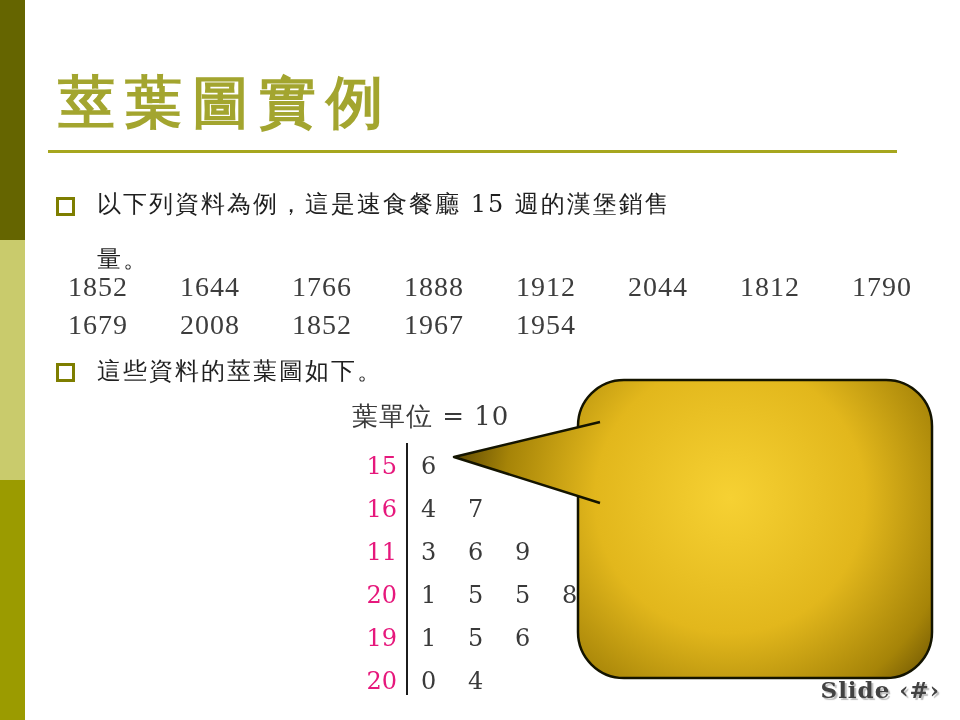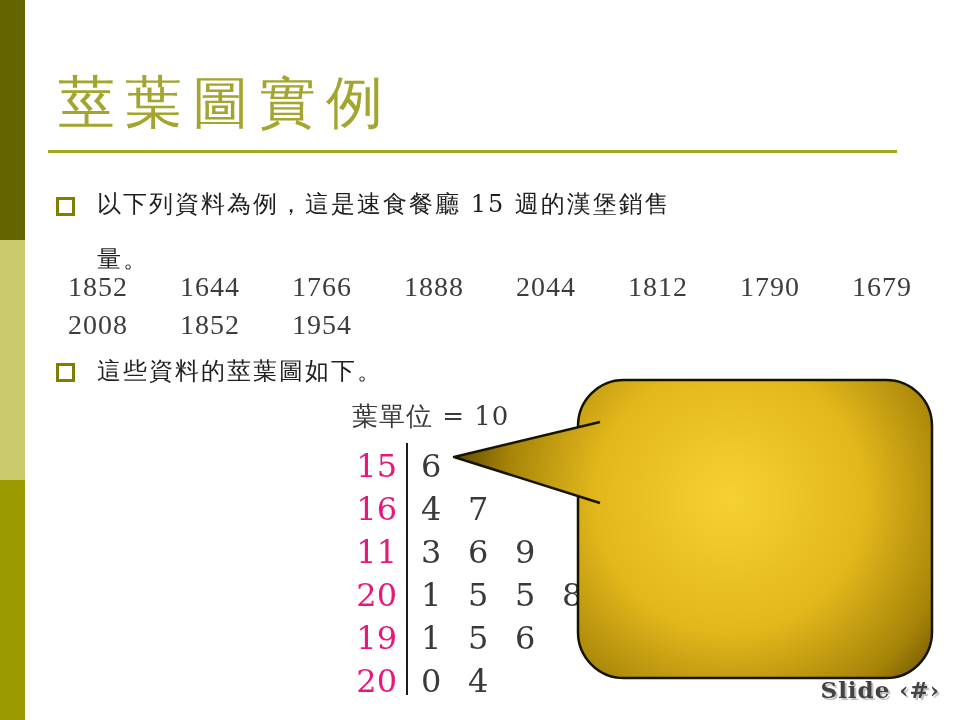--- a/index.html
+++ b/index.html
@@ -9,21 +9,21 @@
   }
   
   .sidebar{position:absolute;left:0;top:0;width:25px;height:720px;}
   .sb-seg{position:absolute;left:0;width:25px;}
   .sb-top{top:0;height:240px;background:#656500;}
   .sb-mid{top:240px;height:240px;background:#c9cb6c;}
   .sb-bot{top:480px;height:240px;background:#9b9b00;}
 
   .title{
     position:absolute;left:58px;top:62px;width:860px;
-    font-size:57px;line-height:80px;color:#a3a52f;letter-spacing:10px;white-space:nowrap;
+    font-size:57px;line-height:80px;color:#a3a52f;letter-spacing:10px;white-space:nowrap;font-weight:bold;
   }
   .title-rule{position:absolute;left:48px;top:150px;width:849px;height:3px;background:#a6a61e;}
 
   .bullet-sq{
     position:absolute;width:13px;height:13px;border:3px solid #7e7e00;background:#ffffff;
   }
   .b1-sq{left:56px;top:197px;}
   .b2-sq{left:56px;top:363px;}
   .body-line{
     position:absolute;color:#1f1f1f;font-size:24px;line-height:44px;letter-spacing:2px;white-space:nowrap;
@@ -35,21 +35,21 @@
   .data-grid{
     position:absolute;left:68px;top:271px;display:grid;
     grid-template-columns:repeat(8,112px);grid-row-gap:7px;
     font-size:28px;line-height:31px;color:#3d3d3d;letter-spacing:1px;
     font-family:"Liberation Serif","DejaVu Serif",serif;
   }
 
   
   .leaf-unit{position:absolute;left:352px;top:399px;font-size:26px;color:#3a3a3a;letter-spacing:1px;white-space:nowrap;}
   .sl-line{position:absolute;left:406px;top:443px;width:2px;height:252px;background:#1c1c1c;}
-  .sl-row{position:absolute;left:335px;display:flex;height:43px;line-height:43px;font-size:32px;}
+  .sl-row{position:absolute;left:335px;display:flex;height:43px;line-height:43px;font-size:24px;}
   .sl-stem{width:62px;text-align:right;color:#e6187c;}
   .sl-leaves{margin-left:24px;display:flex;color:#3a3a3a;}
   .sl-leaf{width:47px;text-align:left;}
 
   
   .callout-svg{position:absolute;left:440px;top:373px;width:500px;height:312px;}
   .callout-text{
     position:absolute;left:596px;top:388px;width:330px;
     font-size:28px;line-height:35px;font-weight:600;color:#0d0d00;
     letter-spacing:2px;text-shadow:2px 2px 2px rgba(110,88,0,0.6);
@@ -77,26 +77,28 @@
 
   <div class="bullet-sq b1-sq"></div>
   <div class="body-line b1-l1">以下列資料為例，這是速食餐廳 15 週的漢堡銷售</div>
   <div class="body-line b1-l2">量。</div>
 
   <div class="data-grid">
     <span>1852</span>
     <span>1644</span>
     <span>1766</span>
     <span>1888</span>
+    <span>1912</span>
     <span>2044</span>
     <span>1812</span>
     <span>1790</span>
     <span>1679</span>
     <span>2008</span>
     <span>1852</span>
+    <span>1967</span>
     <span>1954</span>
   </div>
 
   <div class="bullet-sq b2-sq"></div>
   <div class="body-line b2-l1">這些資料的莖葉圖如下。</div>
 
   <div class="leaf-unit">葉單位 = 10</div>
   <div class="sl-line"></div>
 
   <div class="sl-row" style="top:445px">

